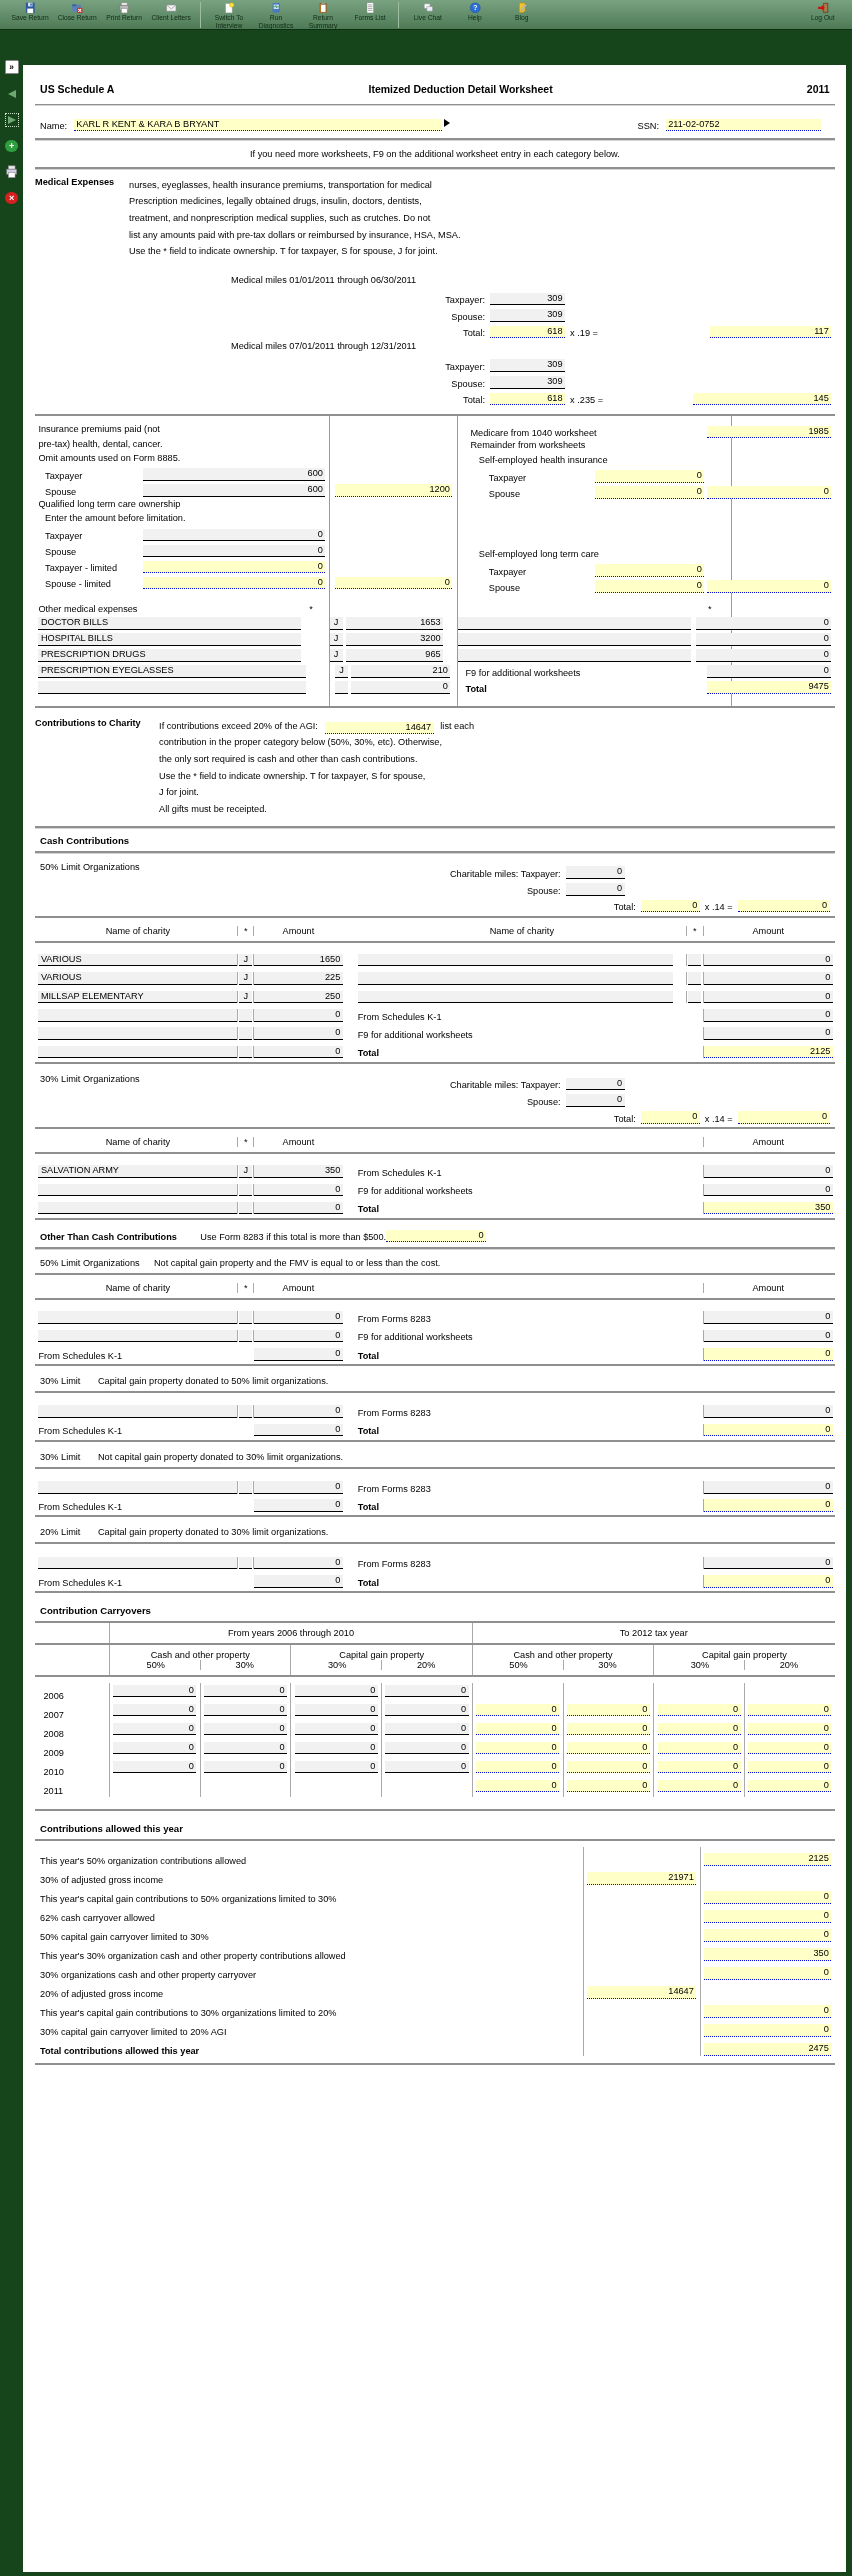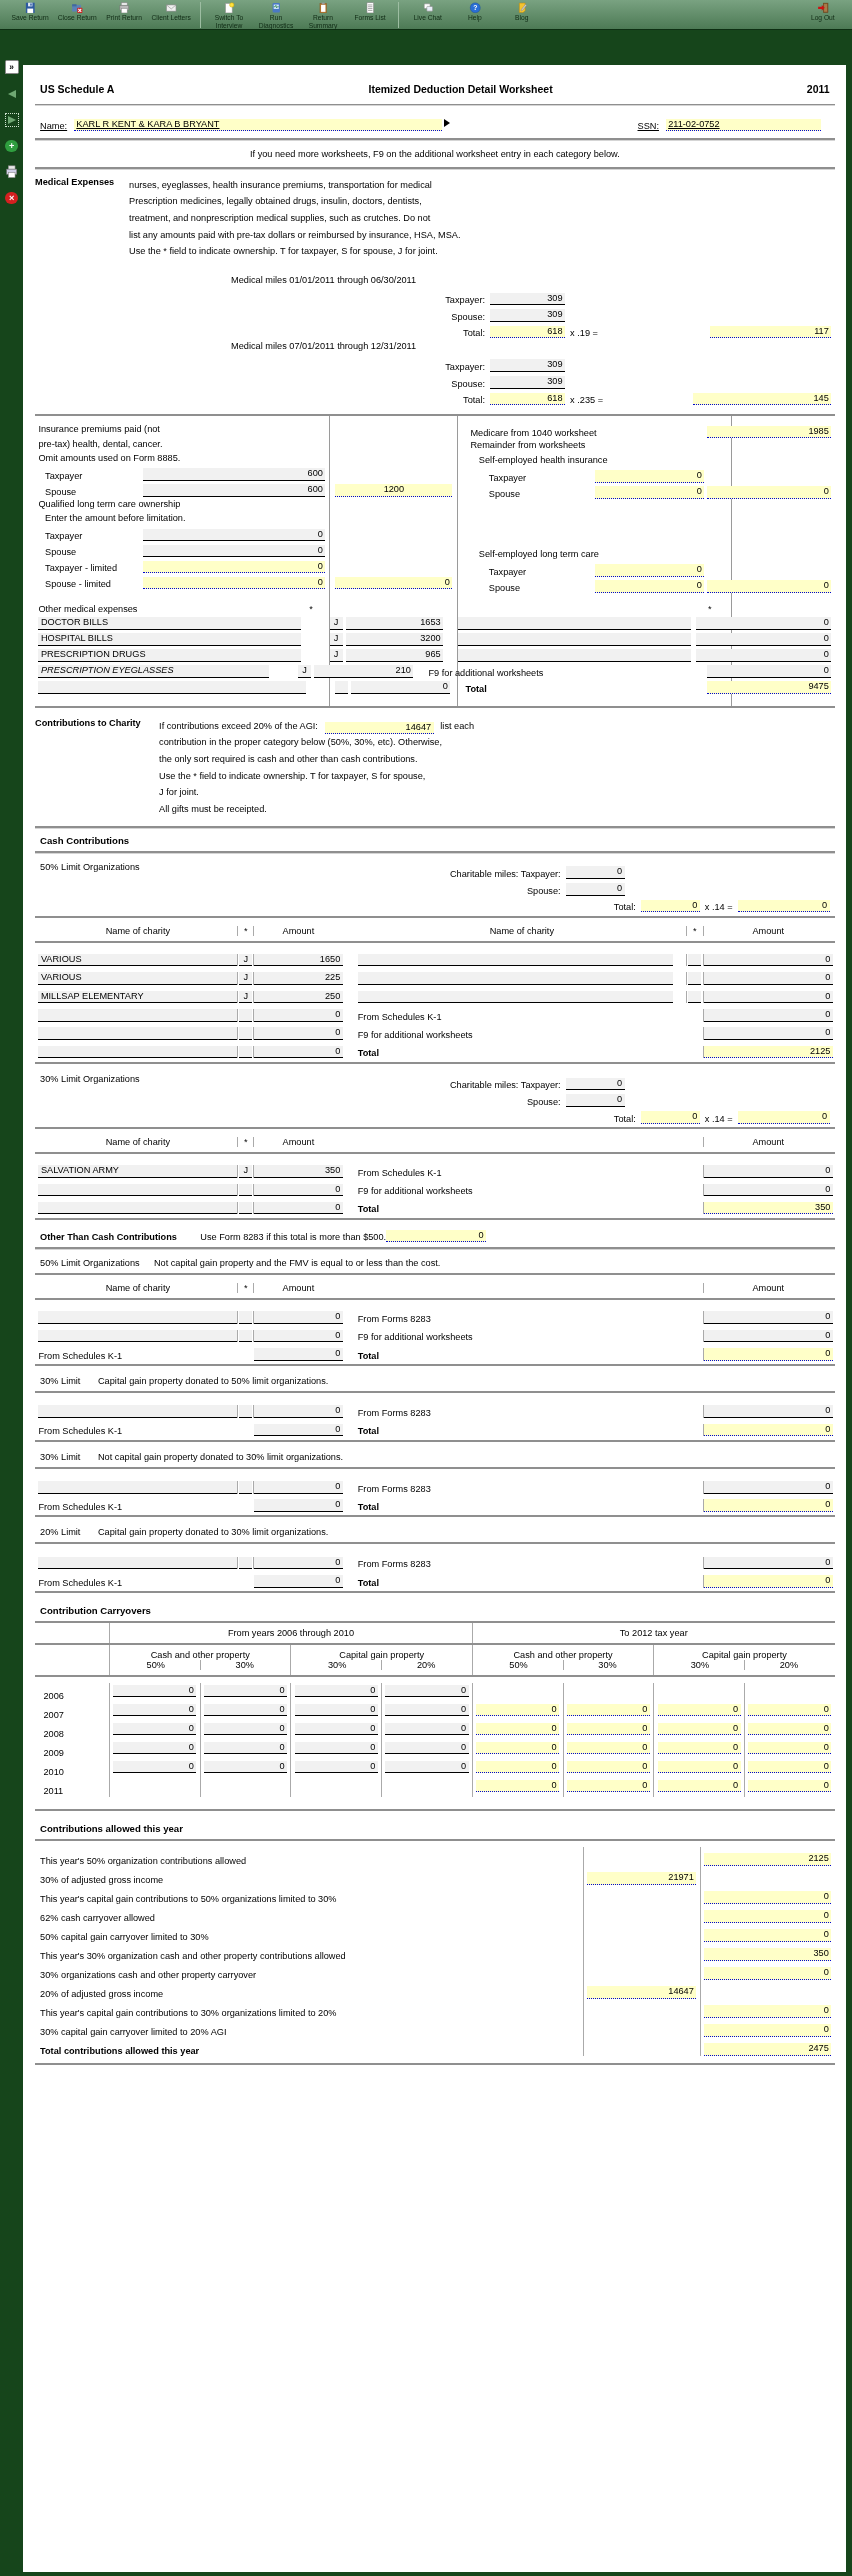--- a/index.html
+++ b/index.html
@@ -44,21 +44,21 @@
   
   .form-wrap {
     position:absolute; left:23.4px; top:65px; right:6.7px; bottom:4.2px;
     background:#fff; padding:6.7px 11.7px 13.4px 11.7px;
   }
   .hr3 { height:2.5px; background:#8f8f8f; border-bottom:0.8px solid #d5d5d5; margin:4.2px 0; }
   .bold { font-weight:bold; }
   .center { text-align:center; }
   .hdr-row { display:flex; margin:11.7px 5px 8.4px 5px; font-size:10.5px; font-weight:bold; }
   .hdr-row .t { flex:1; text-align:center; }
-  .name-row { display:flex; align-items:flex-end; margin:8.4px 5px 6.7px 5px; height:16.7px;text-decoration:underline; }
+  .name-row { display:flex; align-items:flex-end; margin:8.4px 5px 6.7px 5px; height:16.7px; }
   
   .f { background:#f1f1f1; border-bottom:1.7px solid #000; text-align:right;
        padding:0 2.5px; height:12.5px; line-height:11.7px; display:inline-block; vertical-align:bottom;
        overflow:hidden; white-space:nowrap; }
   .fy { background:#ffffc8; border-bottom:1.7px dotted #0008d0; }
   .fl { text-align:left; }
   .jump-arrow { width:0;height:0;border-left:6.7px solid #000;border-top:4.2px solid transparent;border-bottom:4.2px solid transparent; margin-left:1.7px; align-self:center; }
   .lbl { white-space:nowrap; }
   .line { line-height:16.7px; }
   
@@ -296,21 +296,21 @@
         <div class="mtxt">Insurance premiums paid  (not</div>
         <div class="mtxt">pre-tax)  health,  dental,  cancer.</div>
         <div class="mtxt">Omit amounts used on Form 8885.</div>
         <div class="mrow">
           <span style="width:105px;padding-left:6.7px;">Taxpayer</span>
           <span class="f" style="width:182px;">600</span>
         </div>
         <div class="mrow">
           <span style="width:105px;padding-left:6.7px;">Spouse</span>
           <span class="f" style="width:182px;">600</span>
-          <span class="f fy" style="width:117px;margin-left:10px;text-align:center;">1200</span>
+          <span class="f fy" style="width:117px;margin-left:10px;">1200</span>
         </div>
         <div class="mtxt">Qualified long term care ownership</div>
         <div class="mtxt" style="padding-left:6.7px;">Enter the amount before limitation.</div>
         <div class="mrow">
           <span style="width:105px;padding-left:6.7px;">Taxpayer</span>
           <span class="f" style="width:182px;">0</span>
         </div>
         <div class="mrow">
           <span style="width:105px;padding-left:6.7px;">Spouse</span>
           <span class="f" style="width:182px;">0</span>
@@ -379,21 +379,21 @@
     </div>
     <div class="mrow">
       <span class="f fl" style="width:268px;margin-left:3.3px;">PRESCRIPTION DRUGS</span>
       <span class="f starf" style="margin-left:28.4px;">J</span>
       <span class="f" style="width:99px;margin-left:3.3px;">965</span>
       <span class="f fl" style="width:238px;margin-left:15px;"></span>
       <span class="f starf" style="margin-left:5px;"></span>
       <span class="f" style="width:124px;margin-left:auto;margin-right:3.3px;">0</span>
     </div>
     <div class="mrow">
-      <span class="f fl" style="width:231px;margin-left:3.3px;font-style:italic;">PRESCRIPTION EYEGLASSES</span>
+      <span class="f fl" style="width:268px;margin-left:3.3px;">PRESCRIPTION EYEGLASSES</span>
       <span class="f starf" style="margin-left:28.4px;">J</span>
       <span class="f" style="width:99px;margin-left:3.3px;">210</span>
       <span style="margin-left:15px;">F9 for additional worksheets</span>
       <span class="f" style="width:124px;margin-left:auto;margin-right:3.3px;">0</span>
     </div>
     <div class="mrow">
       <span class="f fl" style="width:268px;margin-left:3.3px;"></span>
       <span class="f starf" style="margin-left:28.4px;"></span>
       <span class="f" style="width:99px;margin-left:3.3px;">0</span>
       <span class="bold" style="margin-left:15px;">Total</span>

